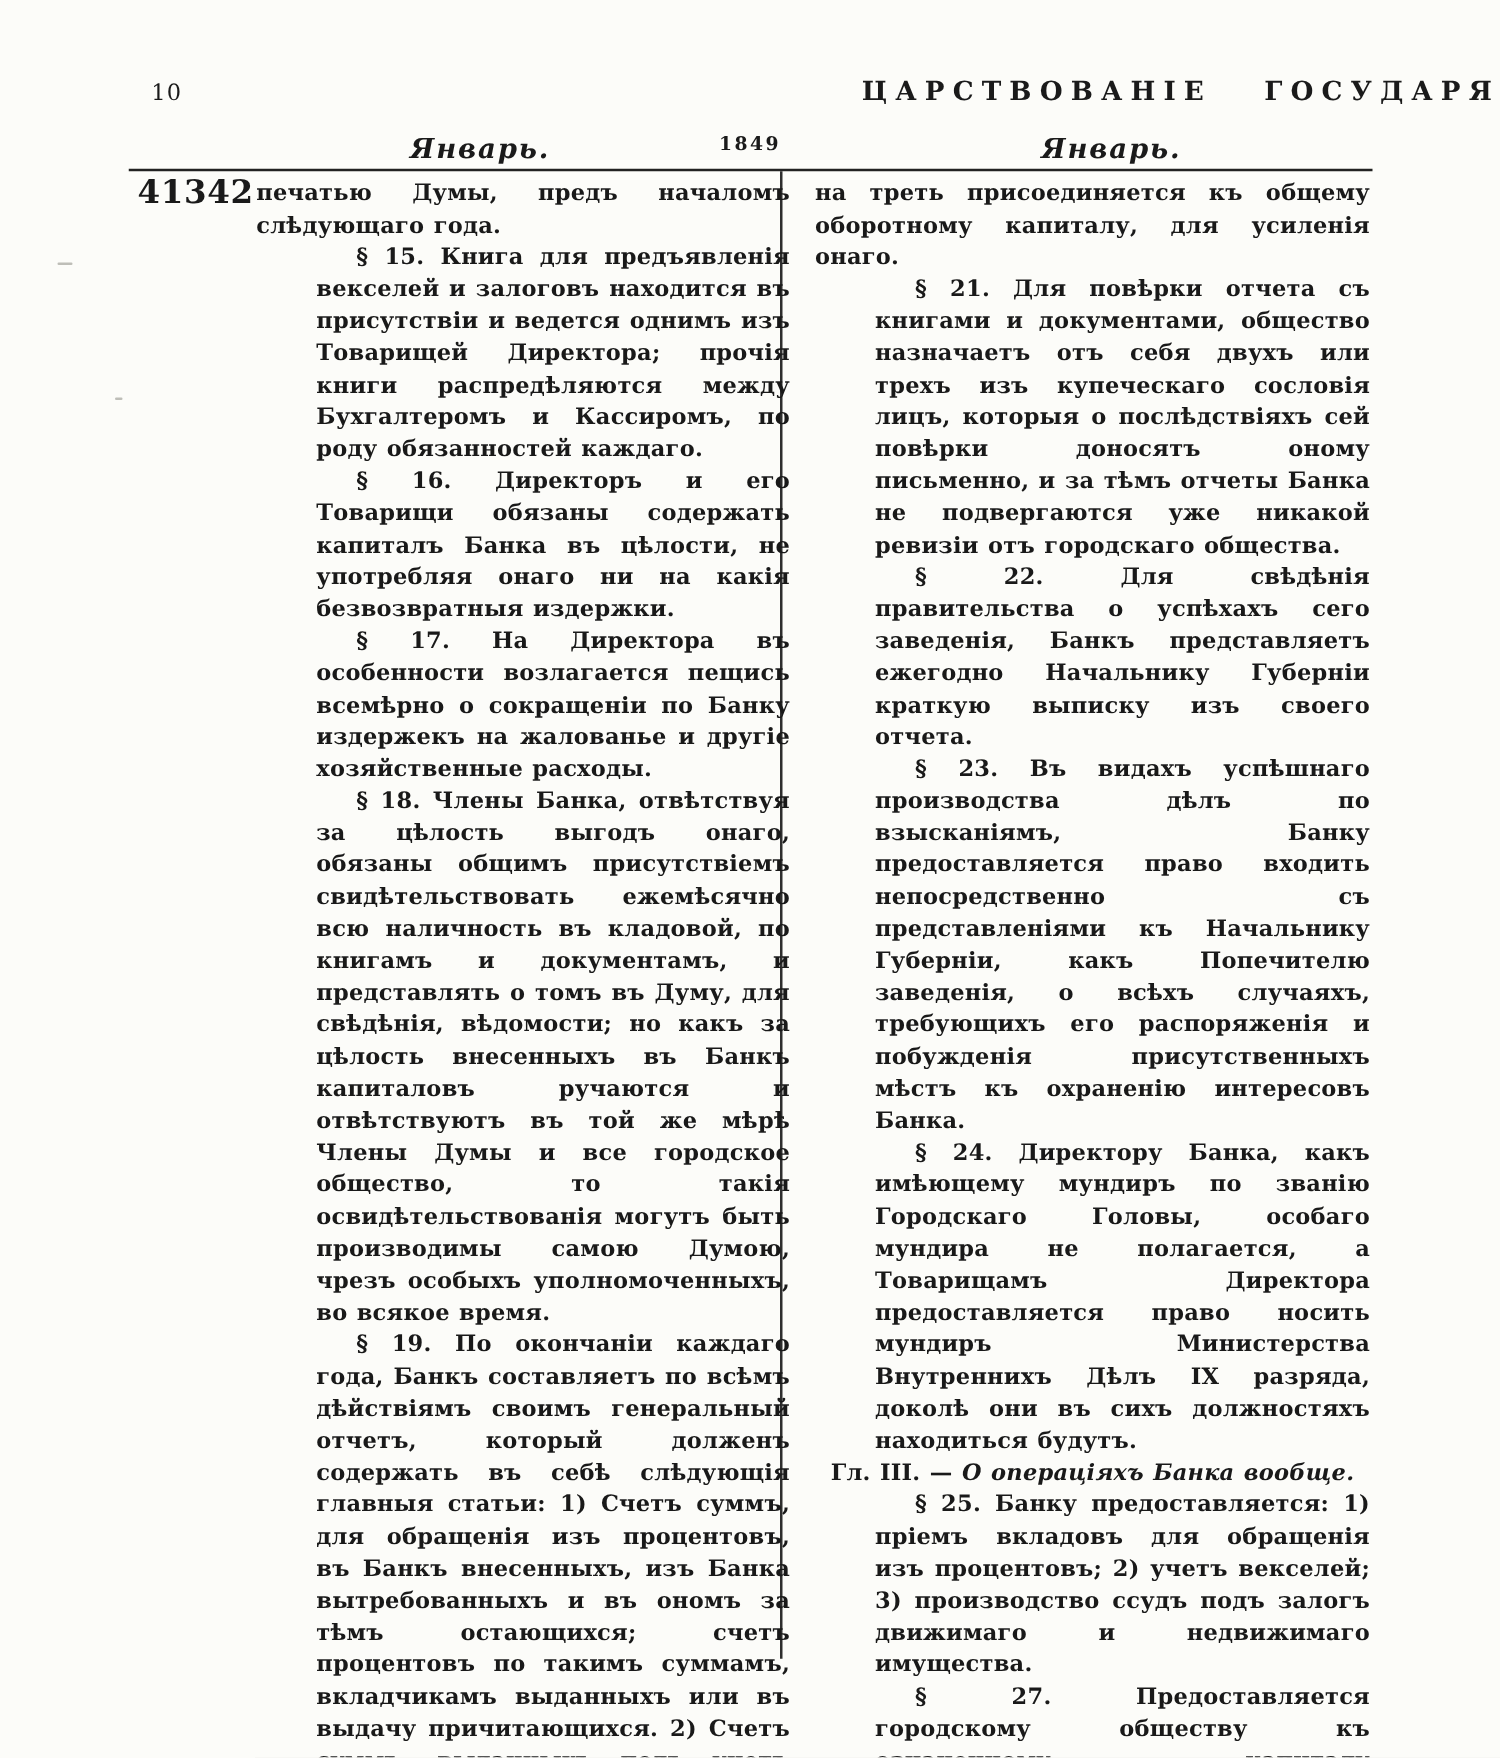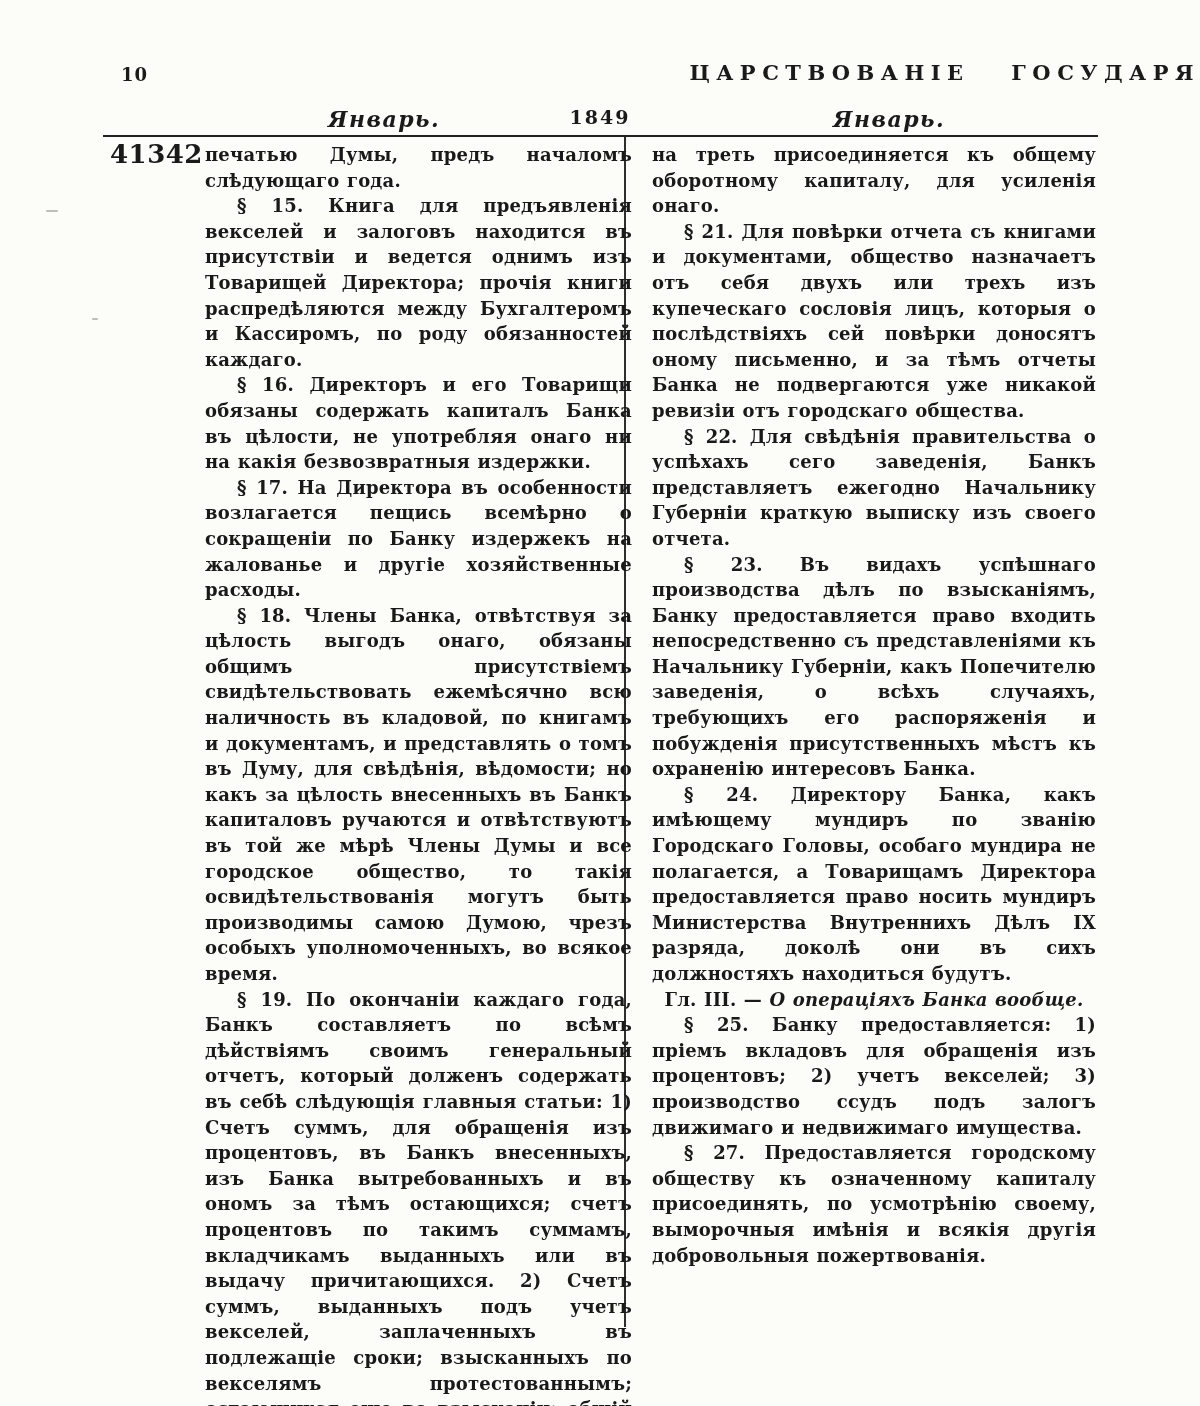--- a/index.html
+++ b/index.html
@@ -9,37 +9,37 @@
     width:1200px;
     height:1406px;
     margin:0 auto;
     background:#fcfcf9;
     font-family:"DejaVu Serif", "Liberation Serif", serif;
     color:#1a1a1a;
     overflow:hidden;
   }
   .page-num {
     position:absolute; left:121px; top:64px;
-    font-size:18px; font-weight:700; letter-spacing:1px;text-align:right;
+    font-size:18px; font-weight:400; letter-spacing:1px;text-align:right;
   }
   .main-title {
     position:absolute; top:60px; left:0; width:100%;
     text-align:right; font-size:21px; font-weight:700;
     letter-spacing:6.5px; word-spacing:28px; white-space:nowrap;
   }
   .dateline { position:absolute; top:106px; left:0; width:100%; height:28px; }
   .month {
     position:absolute; font-size:22px; font-weight:700; font-style:italic;
     letter-spacing:1.5px;
   }
   .month.left { left:328px; }
   .month.right { left:833px; }
   .year {
     position:absolute; left:50%; transform:translateX(-50%);
-    font-size:19px; font-weight:700; letter-spacing:2px;
+    font-size:15px; font-weight:700; letter-spacing:2px;
   }
   .header-rule {
     position:absolute; top:135px; left:103px; width:995px; height:2px;
     background:#222;
   }
   .column-divider {
     position:absolute; top:137px; left:624px; width:2px; height:1190px;
     background:#2e2e2e;
   }
   .act-number {
@@ -54,21 +54,21 @@
   .col p {
     margin:0;
     font-size:18px;
     line-height:25.6px;
     font-weight:700;
     text-align:justify;
     letter-spacing:0.2px;
     word-spacing:1px;
     color:#191919;
   }
-  .col p.ind { text-indent:32px; }
+  .col p.ind { text-indent:32px;margin-left:48px; }
   .col p.chapter { text-align:center; text-indent:0; }
   .chapter .ch-title { font-style:italic; }
   .speck {
     position:absolute; background:#8a8a84; opacity:0.55; border-radius:1px;
   }
   .speck.s1 { left:46px; top:210px; width:12px; height:2px; }
   .speck.s2 { left:92px; top:318px; width:6px;  height:2px; }
 </style>
 </head>
 <body>

